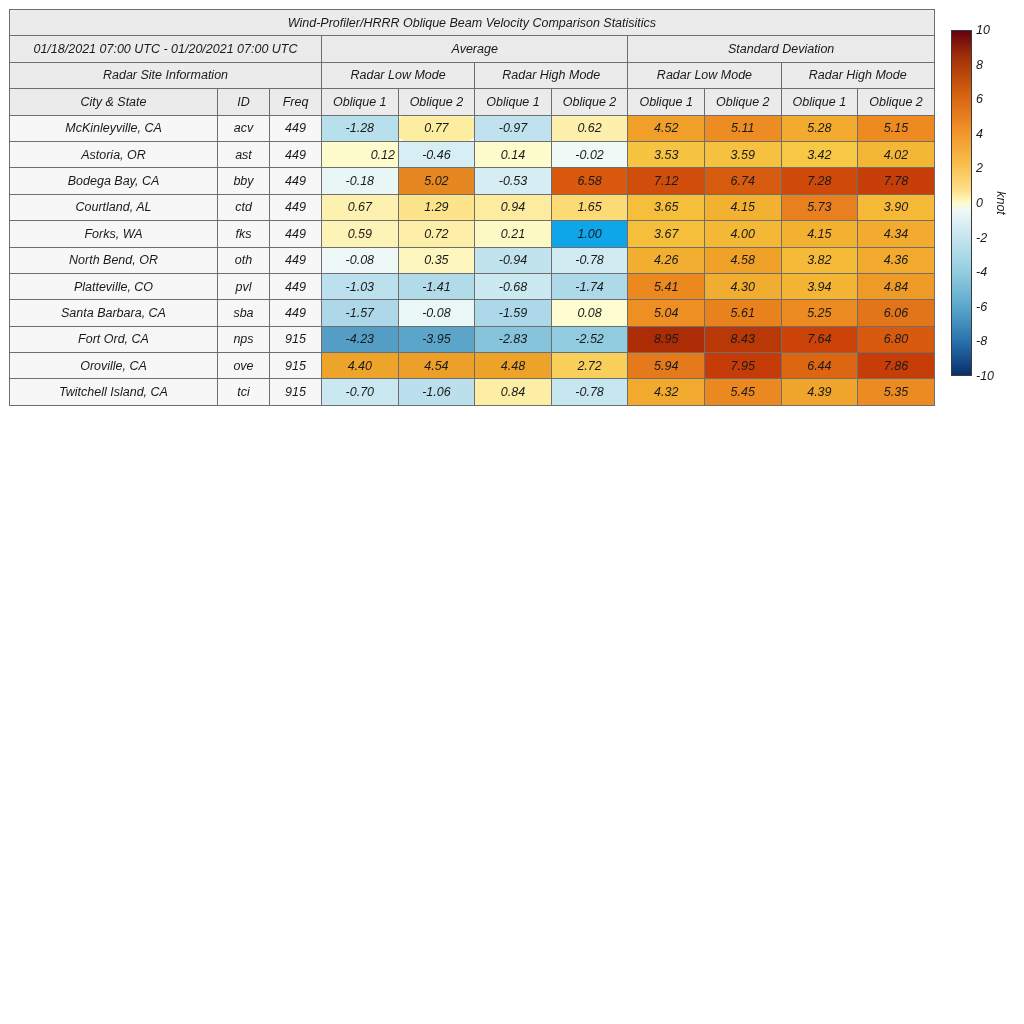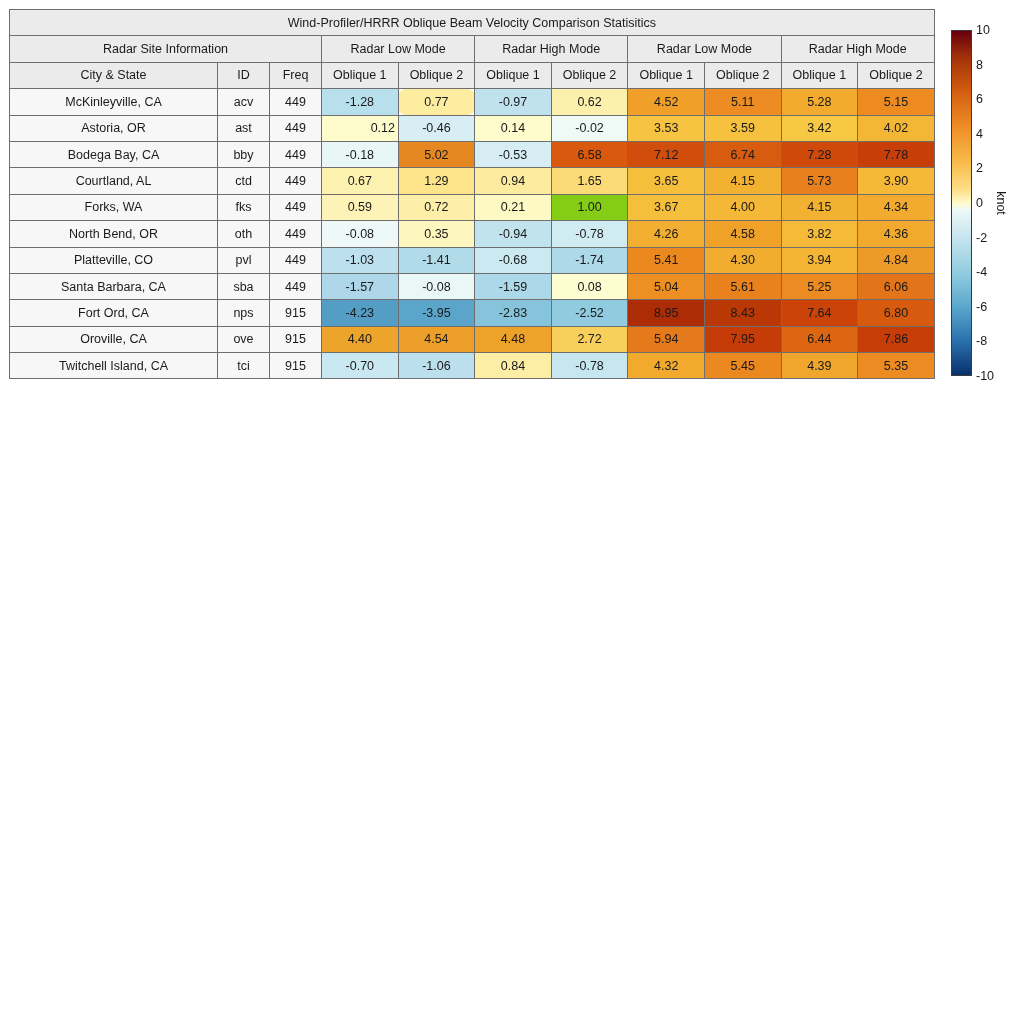--- a/index.html
+++ b/index.html
@@ -9,20 +9,21 @@
     width: 1024px;
     height: 1024px;
     overflow: hidden;
     font-family: "Liberation Sans", sans-serif;
   }
 
   #root {
     position: relative;
     width: 1024px;
     height: 956px;
+    font-style: italic;
   }
 
   
   #table-wrap {
     position: absolute;
     left: 9px;
     top: 9px;
     width: 925px;
   }
 
@@ -126,20 +127,25 @@
           <col class="c-val">
           <col class="c-val">
         <col class="c-val">
           <col class="c-val">
           <col class="c-val">
           <col class="c-val">
       </colgroup>
       <tbody id="table-body">
         <tr>
           <td class="hdr" colspan="11">Wind-Profiler/HRRR Oblique Beam Velocity Comparison Statisitics</td>
+        </tr>
+        <tr>
+          <td class="hdr" colspan="3">01/18/2021 07:00 UTC - 01/20/2021 07:00 UTC</td>
+          <td class="hdr" colspan="4">Average</td>
+          <td class="hdr" colspan="4">Standard Deviation</td>
         </tr>
         <tr>
           <td class="hdr" colspan="3">Radar Site Information</td>
           <td class="hdr" colspan="2">Radar Low Mode</td>
           <td class="hdr" colspan="2">Radar High Mode</td>
           <td class="hdr" colspan="2">Radar Low Mode</td>
           <td class="hdr" colspan="2">Radar High Mode</td>
         </tr>
         <tr>
           <td class="hdr">City &amp; State</td>
@@ -206,21 +212,21 @@
             <td style="background: rgb(233, 128, 32);">5.73</td>
             <td style="background: rgb(245, 185, 55);">3.90</td>
           </tr>
           <tr>
             <td class="datacell">Forks, WA</td>
             <td class="datacell">fks</td>
             <td class="datacell">449</td>
             <td style="background: rgb(253, 243, 182);">0.59</td>
             <td style="background: rgb(253, 239, 167);">0.72</td>
             <td style="background: rgb(253, 249, 196);">0.21</td>
-            <td style="background: #84cc16;">1.00</td>
+            <td style="background: #0ea5e9;">1.00</td>
             <td style="background: rgb(245, 190, 59);">3.67</td>
             <td style="background: rgb(244, 183, 54);">4.00</td>
             <td style="background: rgb(243, 177, 50);">4.15</td>
             <td style="background: rgb(242, 171, 46);">4.34</td>
           </tr>
           <tr>
             <td class="datacell">North Bend, OR</td>
             <td class="datacell">oth</td>
             <td class="datacell">449</td>
             <td style="background: rgb(238, 249, 247);">-0.08</td>

